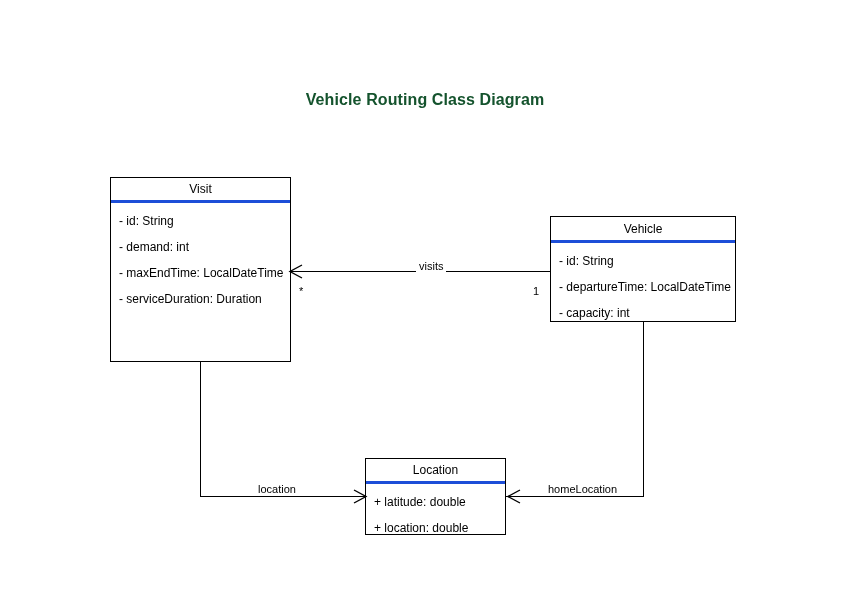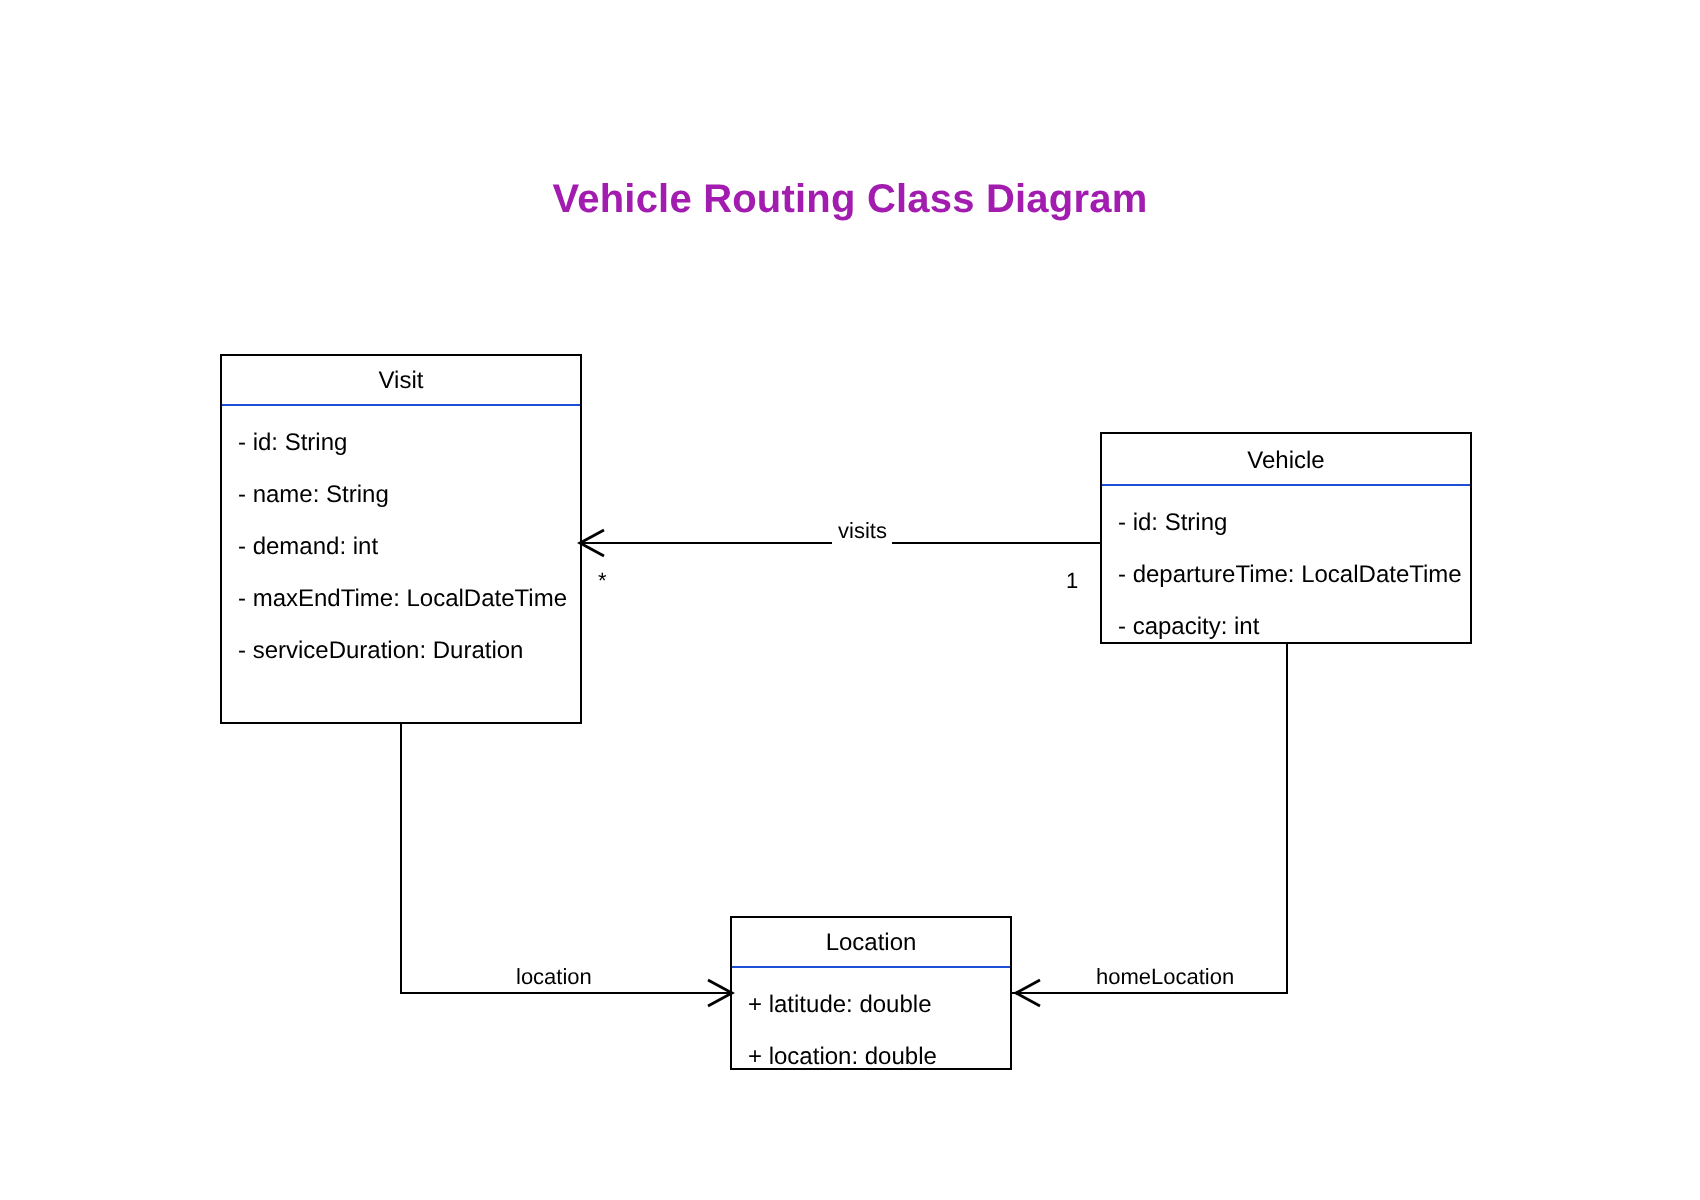--- a/index.html
+++ b/index.html
@@ -21,38 +21,38 @@
     background: #ffffff;
   }
 
   
   .diagram-title {
     position: absolute;
     left: 0;
     top: 86px;
     width: 850px;
     text-align: center;
-    font-size: 20px;
+    font-size: 16px;
     font-weight: bold;
     letter-spacing: 0.1px;
-    color: #a21caf;
+    color: #14532d;
     line-height: 28px;
   }
 
   
   .uml-class {
     position: absolute;
     box-sizing: border-box;
     background: #ffffff;
     border: 1px solid #000000;
     z-index: 4;
   }
   .uml-header {
     box-sizing: border-box;
-    border-bottom: 1px solid #1d4ed8;
+    border-bottom: 3px solid #1d4ed8;
     text-align: center;
     font-size: 12px;
     color: #000000;
     display: flex;
     align-items: center;
     justify-content: center;
   }
   .uml-attrs {
     box-sizing: border-box;
     padding: 5px 0 5px 0;
@@ -133,21 +133,20 @@
 <body>
 
 <div id="canvas">
 
   <div class="diagram-title">Vehicle Routing Class Diagram</div>
 
   <div class="uml-class" id="class-visit">
     <div class="uml-header">Visit</div>
     <div class="uml-attrs">
       <div class="uml-attr">- id: String</div>
-      <div class="uml-attr">- name: String</div>
       <div class="uml-attr">- demand: int</div>
       <div class="uml-attr">- maxEndTime: LocalDateTime</div>
       <div class="uml-attr">- serviceDuration: Duration</div>
     </div>
   </div>
 
   <div class="uml-class" id="class-vehicle">
     <div class="uml-header">Vehicle</div>
     <div class="uml-attrs">
       <div class="uml-attr">- id: String</div>

